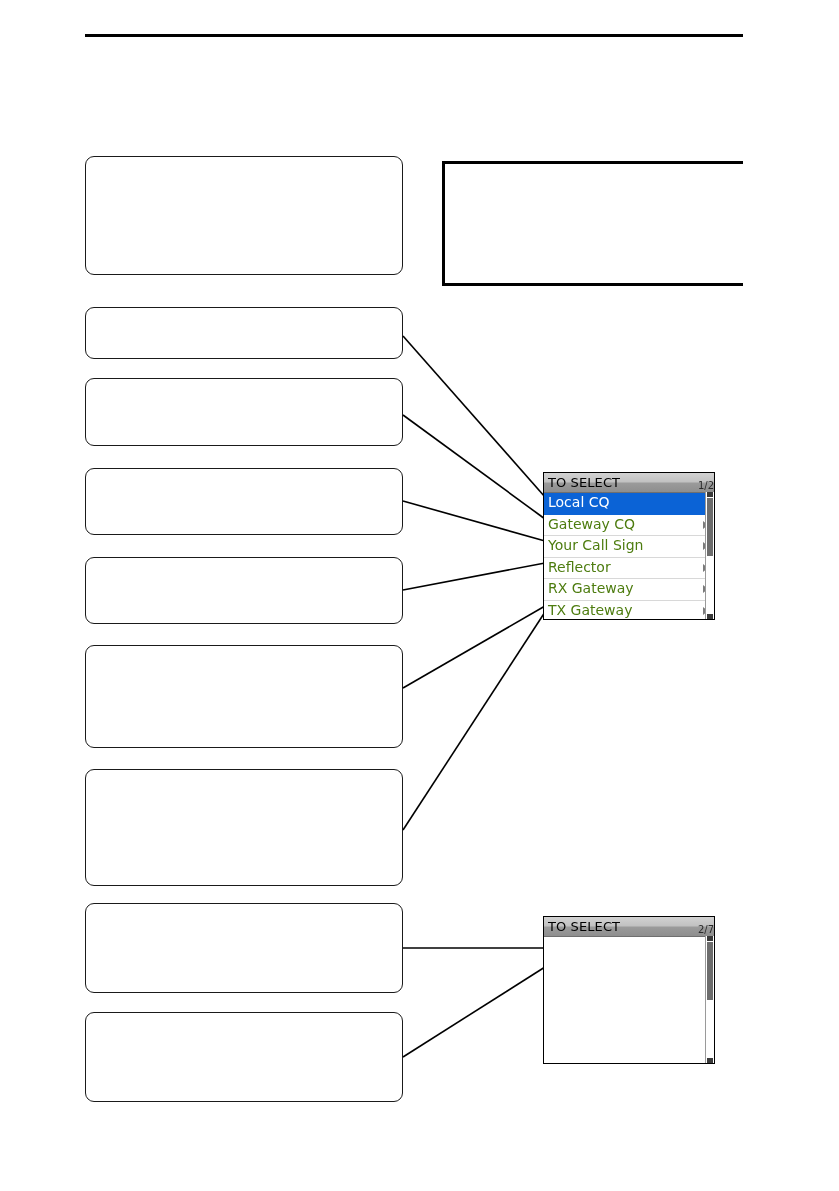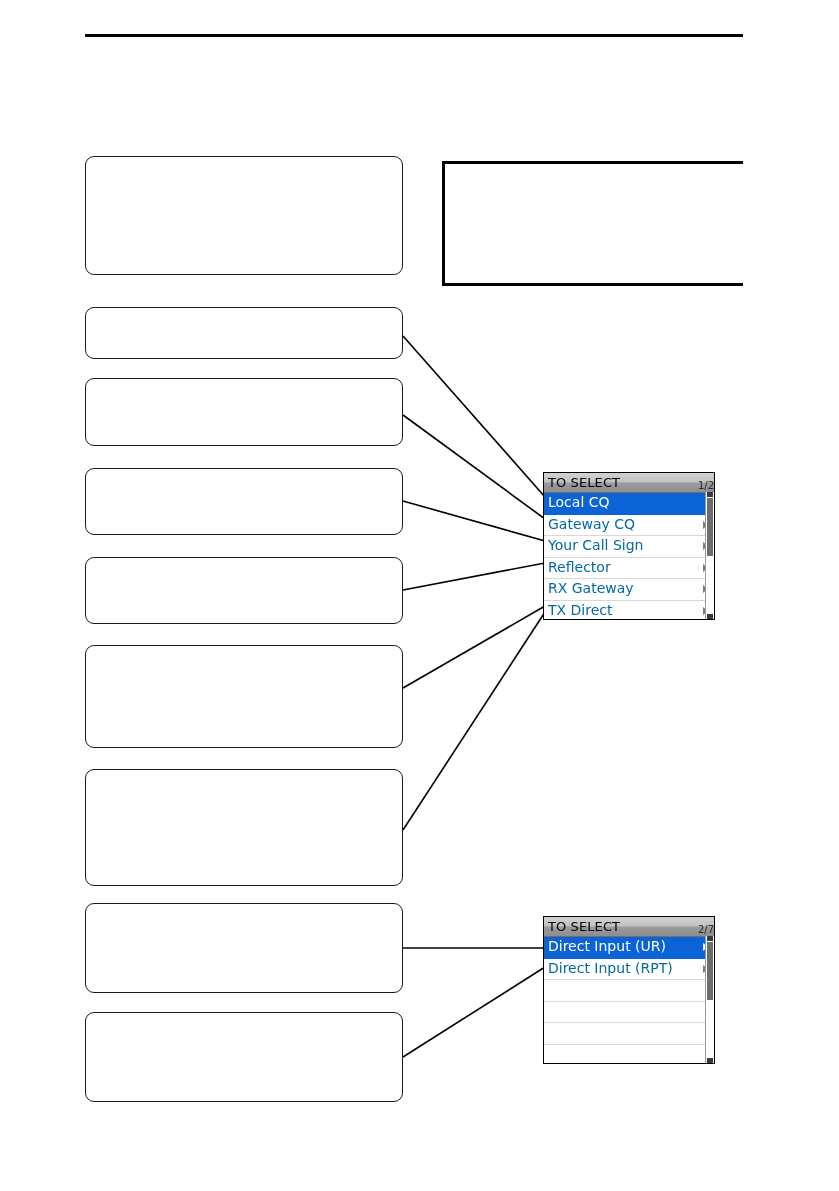--- a/index.html
+++ b/index.html
@@ -134,21 +134,21 @@
   }
   .lcd-row.selected {
     background: #0b63d6;
     border-bottom: 1px solid #0b63d6;
   }
   .lcd-row.blank {
     background: #ffffff;
   }
   .lcd-row-label {
     font-size: 14px;
-    color: #0369a1;
+    color: #4d7c0f;
     white-space: nowrap;
     line-height: 18px;
   }
   .lcd-row.selected .lcd-row-label {
     color: #ffffff;
   }
   .lcd-arrow {
     position: absolute;
     right: 6px;
     top: 50%;
@@ -278,58 +278,36 @@
       </div>
       <div class="lcd-row">
         <span class="lcd-row-label">Reflector</span>
         <span class="lcd-arrow"></span>
       </div>
       <div class="lcd-row">
         <span class="lcd-row-label">RX Gateway</span>
         <span class="lcd-arrow"></span>
       </div>
       <div class="lcd-row">
-        <span class="lcd-row-label">TX Direct</span>
+        <span class="lcd-row-label">TX Gateway</span>
         <span class="lcd-arrow"></span>
       </div>
     </div>
     <div class="lcd-scroll">
       <div class="lcd-scroll-cap top"></div>
       <div class="lcd-scroll-thumb" style="top:6px; height:58px;"></div>
       <div class="lcd-scroll-cap bottom"></div>
     </div>
   </div>
 
   <div class="lcd" style="left:543px; top:916px; width:172px; height:148px;">
     <div class="lcd-header">
       <span class="lcd-header-title">TO SELECT</span>
       <span class="lcd-header-page">2/7</span>
     </div>
-    <div class="lcd-rows">
-      <div class="lcd-row selected">
-        <span class="lcd-row-label">Direct Input (UR)</span>
-        <span class="lcd-arrow"></span>
-      </div>
-      <div class="lcd-row">
-        <span class="lcd-row-label">Direct Input (RPT)</span>
-        <span class="lcd-arrow"></span>
-      </div>
-      <div class="lcd-row blank">
-        <span class="lcd-row-label"></span>
-      </div>
-      <div class="lcd-row blank">
-        <span class="lcd-row-label"></span>
-      </div>
-      <div class="lcd-row blank">
-        <span class="lcd-row-label"></span>
-      </div>
-      <div class="lcd-row blank">
-        <span class="lcd-row-label"></span>
-      </div>
-    </div>
     <div class="lcd-scroll">
       <div class="lcd-scroll-cap top"></div>
       <div class="lcd-scroll-thumb" style="top:6px; height:58px;"></div>
       <div class="lcd-scroll-cap bottom"></div>
     </div>
   </div>
 
 </div>
 
 </body></html>

